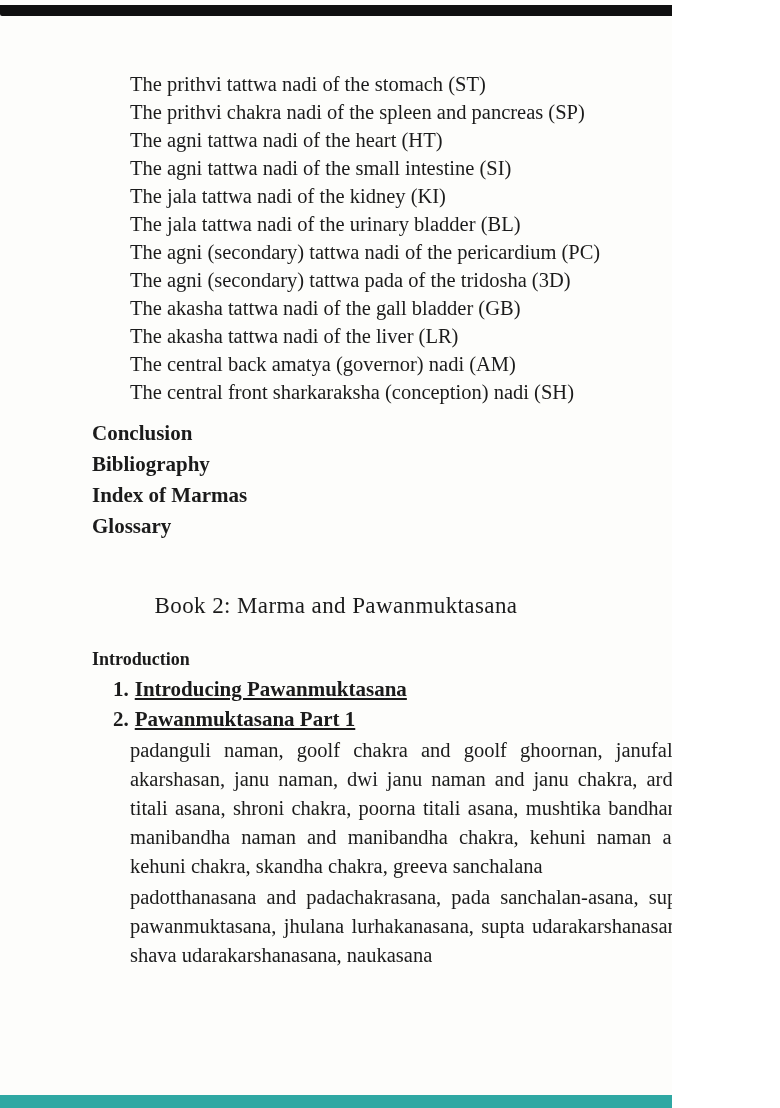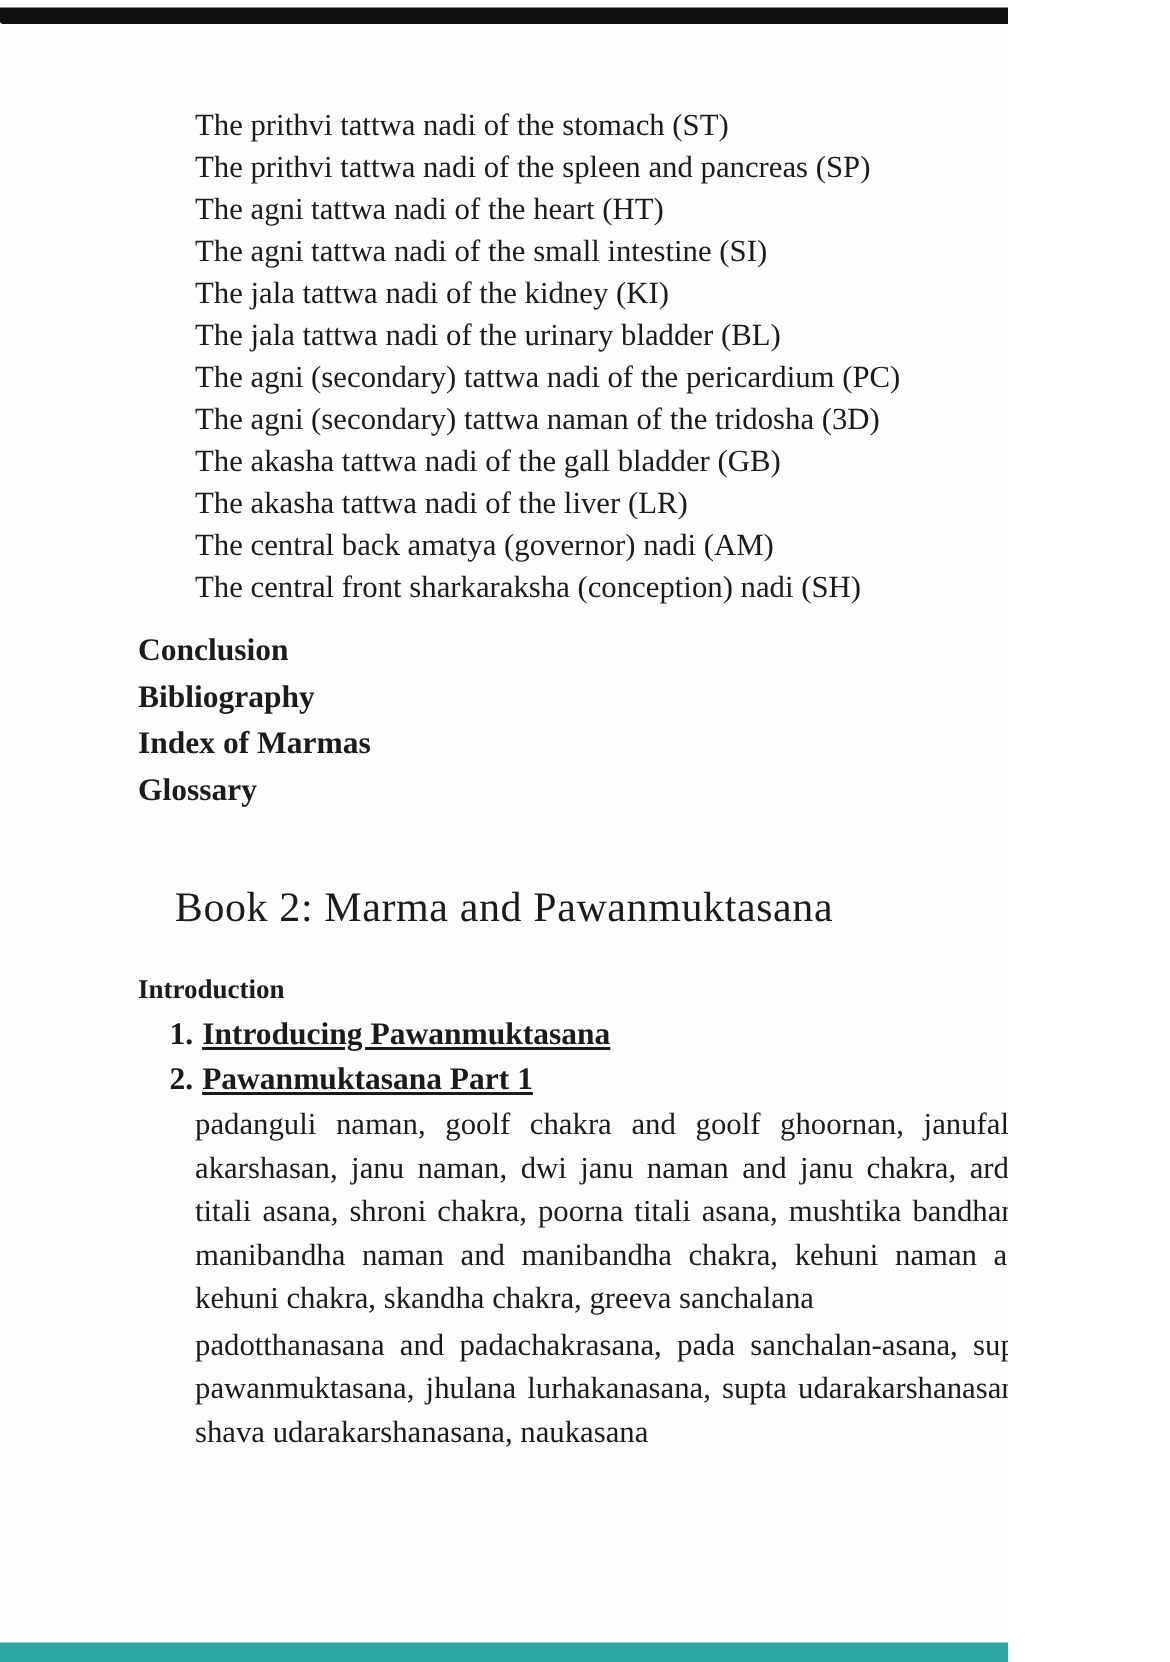--- a/index.html
+++ b/index.html
@@ -43,21 +43,21 @@
   }
   .back-matter {
     margin: 12px 0 0 92px;
     font-size: 21px;
     line-height: 31px;
     font-weight: bold;
   }
   .book2-heading {
     margin: 48px 0 16px 0;
     text-align: center;
-    font-size: 28px;
+    font-size: 23px;
     font-weight: normal;
     letter-spacing: 0.4px;
     line-height: 32px;
   }
   .introduction {
     margin: 22px 0 0 92px;
     font-size: 18px;
     font-weight: bold;
     line-height: 30px;
   }
@@ -89,27 +89,27 @@
 <body>
 
 <div class="page">
 
   <div class="top-edge"></div>
 
   <div class="content">
 
     <div class="nadi-list">
       <div class="toc-line">The prithvi tattwa nadi of the stomach (ST)</div>
-      <div class="toc-line">The prithvi tattwa nadi of the spleen and pancreas (SP)</div>
+      <div class="toc-line">The prithvi chakra nadi of the spleen and pancreas (SP)</div>
       <div class="toc-line">The agni tattwa nadi of the heart (HT)</div>
       <div class="toc-line">The agni tattwa nadi of the small intestine (SI)</div>
       <div class="toc-line">The jala tattwa nadi of the kidney (KI)</div>
       <div class="toc-line">The jala tattwa nadi of the urinary bladder (BL)</div>
       <div class="toc-line">The agni (secondary) tattwa nadi of the pericardium (PC)</div>
-      <div class="toc-line">The agni (secondary) tattwa naman of the tridosha (3D)</div>
+      <div class="toc-line">The agni (secondary) tattwa pada of the tridosha (3D)</div>
       <div class="toc-line">The akasha tattwa nadi of the gall bladder (GB)</div>
       <div class="toc-line">The akasha tattwa nadi of the liver (LR)</div>
       <div class="toc-line">The central back amatya (governor) nadi (AM)</div>
       <div class="toc-line">The central front sharkaraksha (conception) nadi (SH)</div>
     </div>
 
     <div class="back-matter">
       <div class="toc-line">Conclusion</div>
       <div class="toc-line">Bibliography</div>
       <div class="toc-line">Index of Marmas</div>

